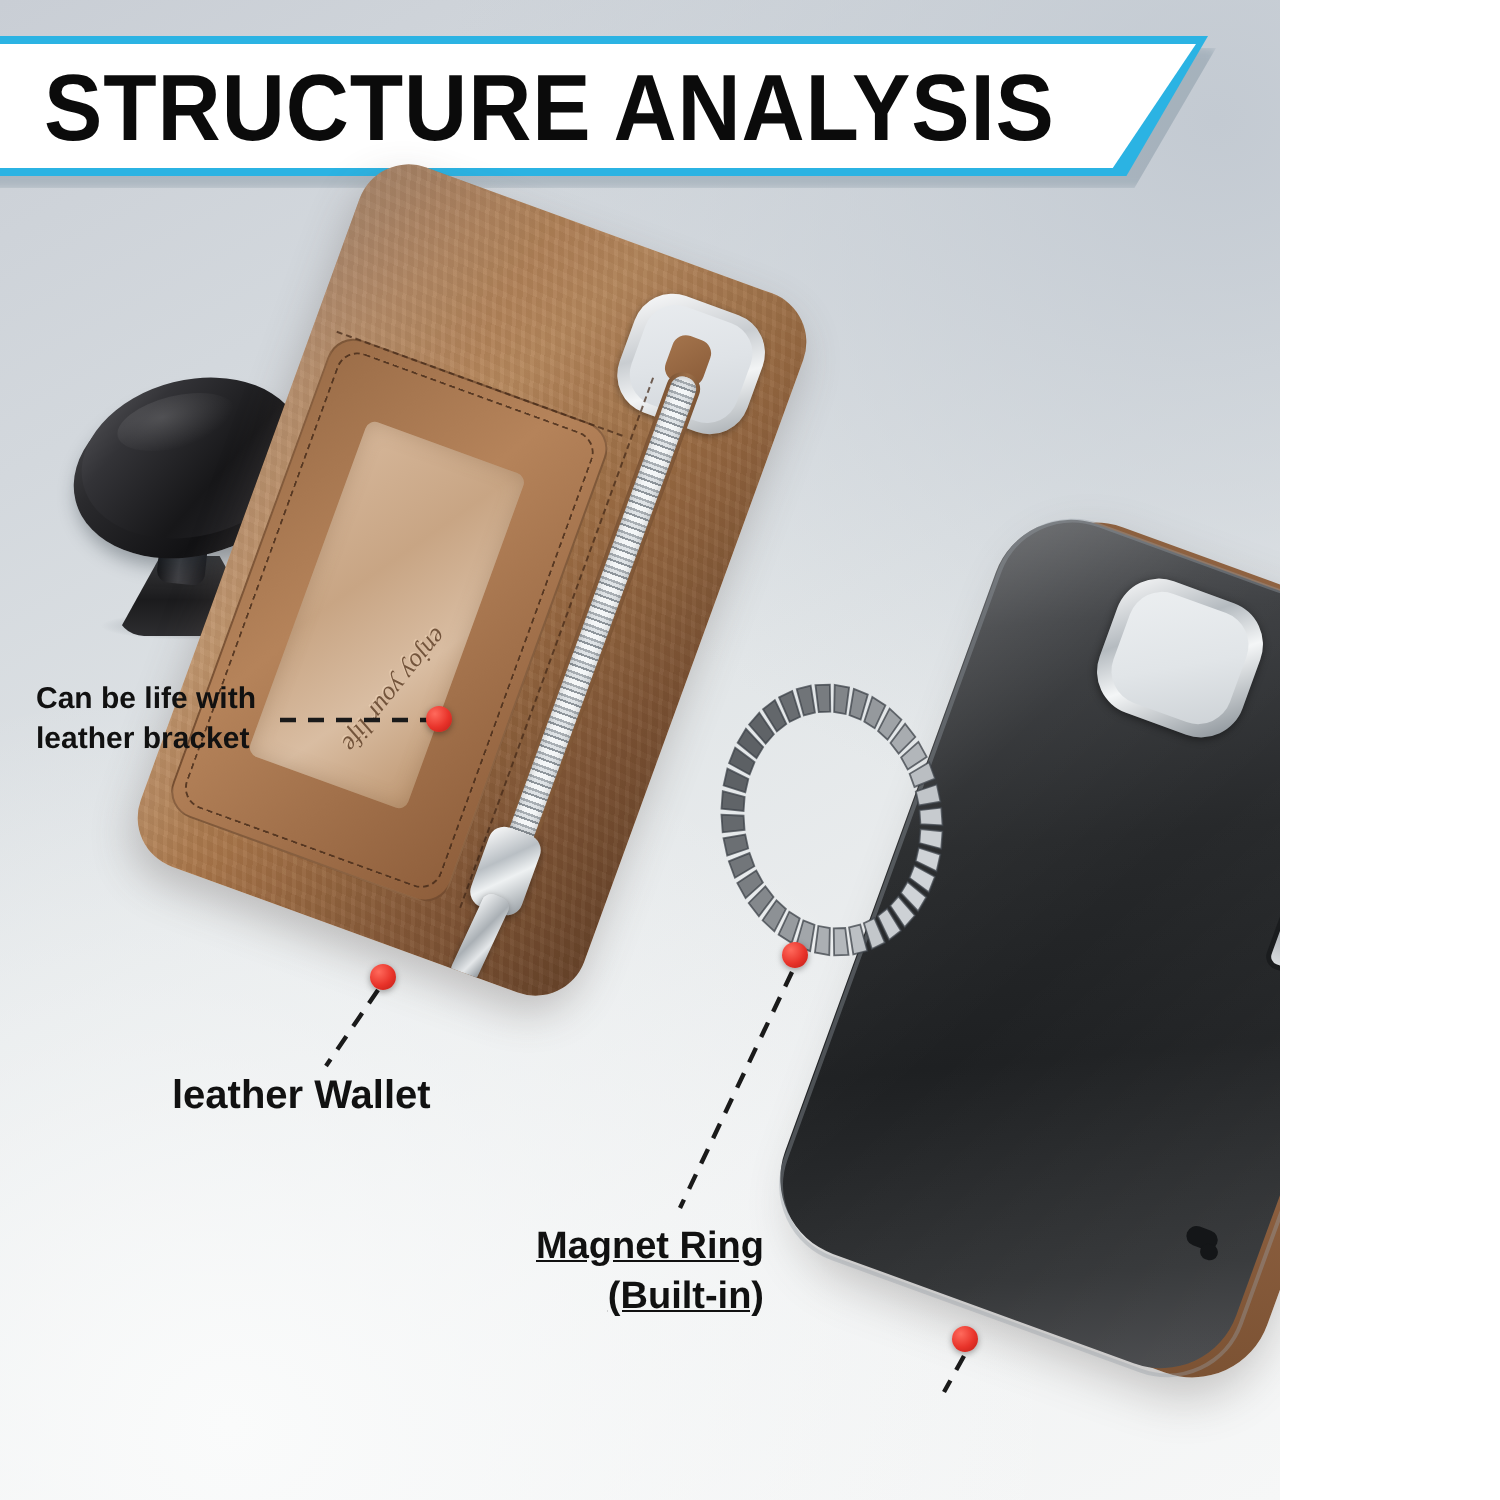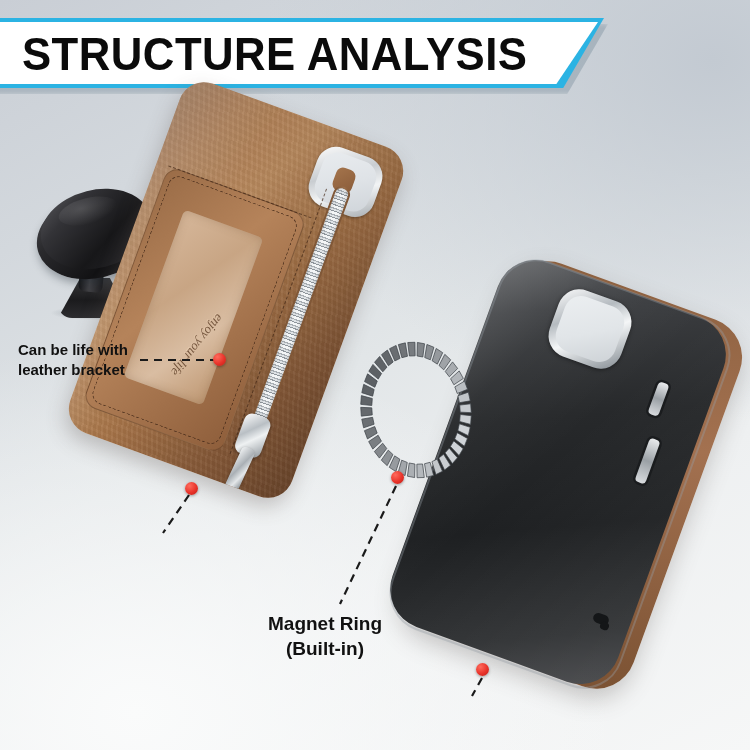--- a/index.html
+++ b/index.html
@@ -1,21 +1,21 @@
 <!DOCTYPE html>
 <html><head>
 <meta charset="utf-8">
 <style>
   html,body{margin:0;padding:0;}
   body{
     width:750px;height:750px;overflow:hidden;
     font-family:"Liberation Sans",sans-serif;
   }
   #stage{
-    position:relative;width:750px;height:750px;overflow:hidden;
+    position:relative;width:640px;height:750px;overflow:hidden;
     background:
       radial-gradient(ellipse 120% 90% at 18% 95%, #fafbfb 0%, rgba(250,251,251,0) 55%),
       radial-gradient(ellipse 100% 80% at 95% 8%, #c3cad2 0%, rgba(195,202,210,0) 60%),
       linear-gradient(152deg,#c9ced5 0%,#d3d8dd 22%,#e2e6e8 48%,#eef0f1 72%,#f6f7f7 100%);
   }
 
   
   #banner{
     position:absolute;left:-14px;top:22px;width:612px;height:62px;
     background:#ffffff;
@@ -242,21 +242,21 @@
   }
   .lbl{
     position:absolute;z-index:30;color:#111;
     font-family:"Liberation Sans",sans-serif;font-weight:bold;
     white-space:nowrap;line-height:1.30;
   }
   #lead-lines{position:absolute;left:0;top:0;z-index:29;pointer-events:none;}
 
   #lbl-bracket{left:18px;top:340px;font-size:15px;}
   #lbl-wallet{left:86px;top:535px;font-size:20px;}
-  #lbl-ring{left:268px;top:612px;font-size:19px;text-align:center;}
+  #lbl-ring{left:268px;top:612px;font-size:19px;text-align:center;text-decoration:underline;}
   #lbl-tpu{left:410px;top:700px;font-size:19px;}
 </style>
 </head>
 <body>
 
 <div id="stage">
 
   <div id="banner-shadow"></div>
   <div id="banner-edge"></div>
   <div id="banner"></div>
@@ -366,20 +366,23 @@
   <div class="dot" style="left:213px;top:353px;"></div>
   <div class="dot" style="left:185px;top:482px;"></div>
   <div class="dot" style="left:391px;top:471px;"></div>
   <div class="dot" style="left:476px;top:663px;"></div>
 
   <div class="lbl" id="lbl-bracket">
     <div>Can be life with</div>
     <div>leather bracket</div>
   </div>
 
+  <div class="lbl" id="lbl-wallet">
+    <div>leather Wallet</div>
+  </div>
 
   <div class="lbl" id="lbl-ring">
     <div>Magnet Ring</div>
-    <div style="text-align:center;">(Built-in)</div>
+    <div style="text-align:right;">(Built-in)</div>
   </div>
 
 
 </div>
 
 </body></html>

